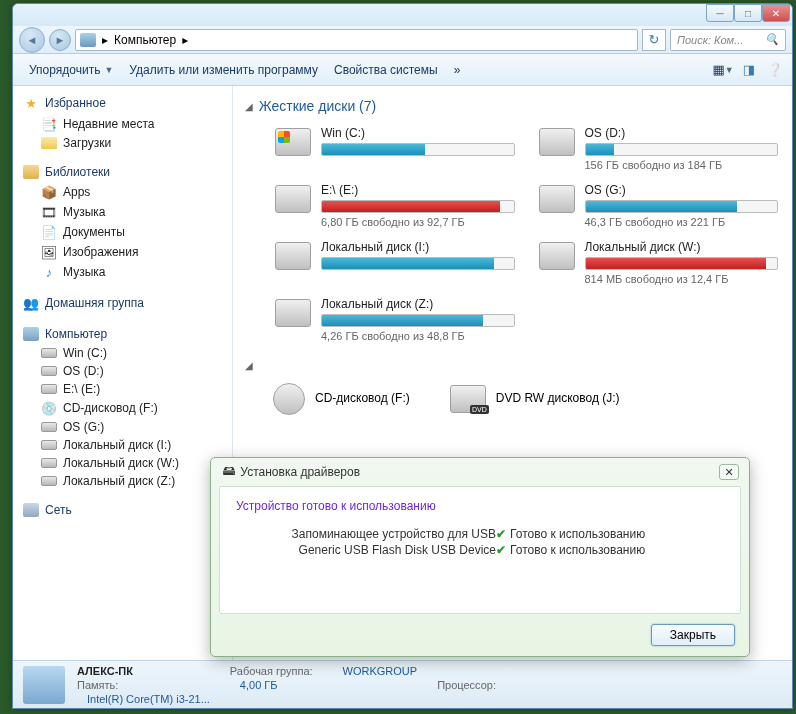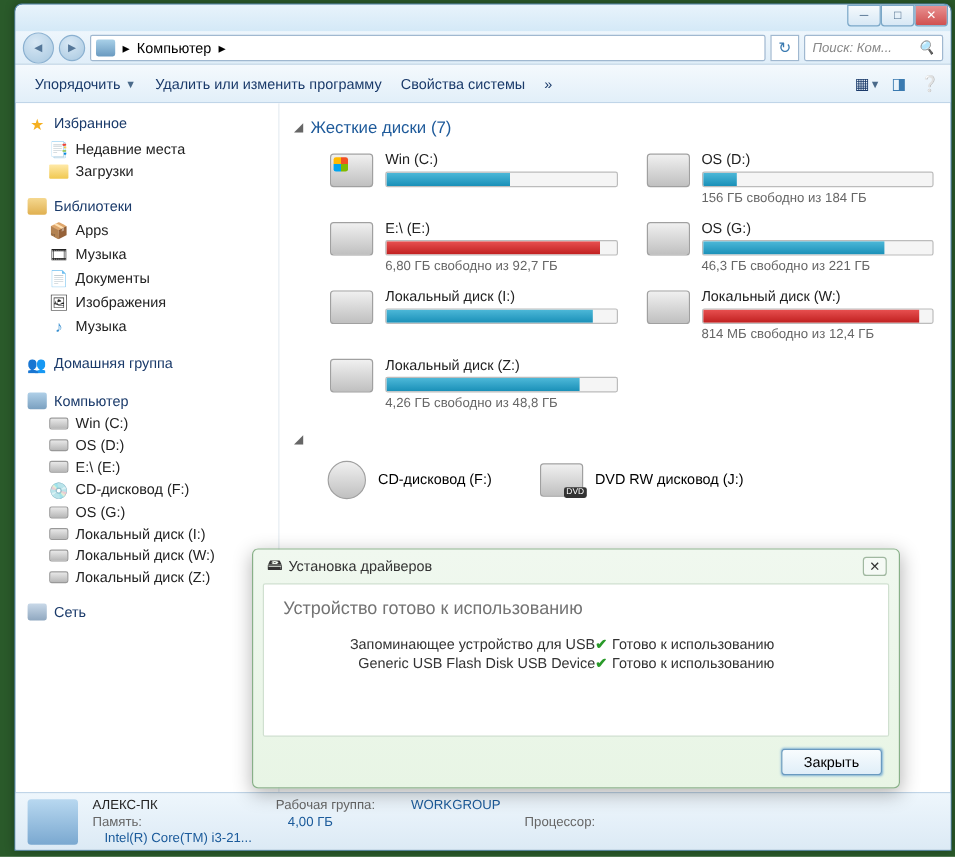--- a/index.html
+++ b/index.html
@@ -48,27 +48,27 @@
 .bar-fill { height: 100%; background: linear-gradient(#4db8d8,#1a90b8); }
 .bar-fill.red { background: linear-gradient(#e85050,#c02020); }
 .drive-free { color: #666; font-size: 11px; }
 .removable { display: flex; gap: 40px; margin-left: 28px; }
 .remov-item { display: flex; gap: 10px; align-items: center; cursor: pointer; font-size: 12px; }
 .statusbar { height: 48px; background: linear-gradient(#eef6fc,#dceaf5); border-top: 1px solid #c0d5e8; display: flex; align-items: center; padding: 4px 10px; gap: 12px; font-size: 11px; }
 .status-icon { width: 42px; height: 38px; background: linear-gradient(#b8d8f0,#7aa8d0); border-radius: 3px; }
 .status-info { display: grid; grid-template-columns: auto auto auto auto; gap: 2px 20px; }
 .st-label { color: #666; }
 .st-val { color: #1a5a9a; padding-left: 10px; }
-.st-name { font-weight: normal; color: #222; grid-column: 1; }
+.st-name { font-weight: bold; color: #222; grid-column: 1; }
 
 .popup { position: absolute; left: 210px; top: 457px; width: 540px; height: 200px; background: linear-gradient(#f0f8ef,#e8f5e5); border: 1px solid #88b088; border-radius: 5px; box-shadow: 0 4px 16px rgba(0,0,0,.3); display: flex; flex-direction: column; }
 .popup-title { height: 28px; display: flex; align-items: center; padding: 0 10px; font-size: 12px; color: #333; }
 .popup-title .x { margin-left: auto; width: 20px; height: 16px; border: 1px solid #a0b8a0; border-radius: 3px; display: flex; align-items: center; justify-content: center; font-size: 11px; cursor: pointer; background: #f5faf5; }
 .popup-body { flex: 1; background: #fff; margin: 0 8px; border: 1px solid #d0e0d0; border-radius: 2px; padding: 12px 16px; }
-.popup-head { color: #737373; font-size: 15px; margin-bottom: 14px; }
+.popup-head { color: #6d28d9; font-size: 12px; margin-bottom: 14px; }
 .popup-row { display: flex; font-size: 12px; color: #333; margin-bottom: 2px; }
 .popup-row .dev { width: 260px; text-align: right; }
 .popup-row .stat { display: flex; align-items: center; gap: 4px; }
 .check { color: #2a9a2a; font-weight: bold; }
 .popup-footer { height: 42px; display: flex; align-items: center; justify-content: flex-end; padding: 0 14px; }
 .popup-btn { padding: 3px 18px; background: linear-gradient(#f8fcfe,#e0eef8); border: 1px solid #6a9ac0; border-radius: 3px; font-size: 12px; cursor: pointer; box-shadow: 0 0 2px #7ab0d8; }
 </style>
 </head>
 <body>
 

